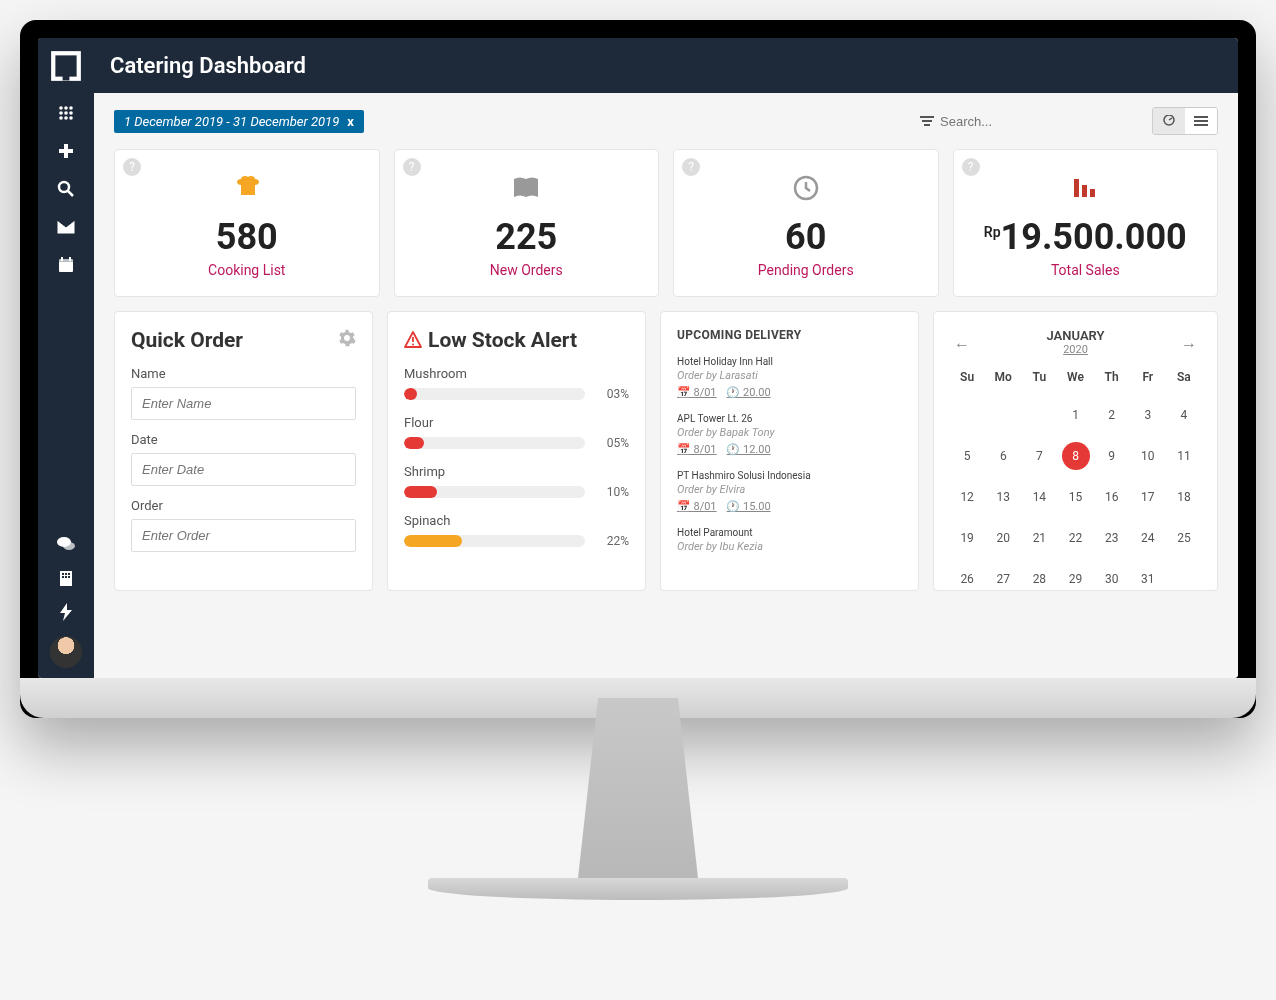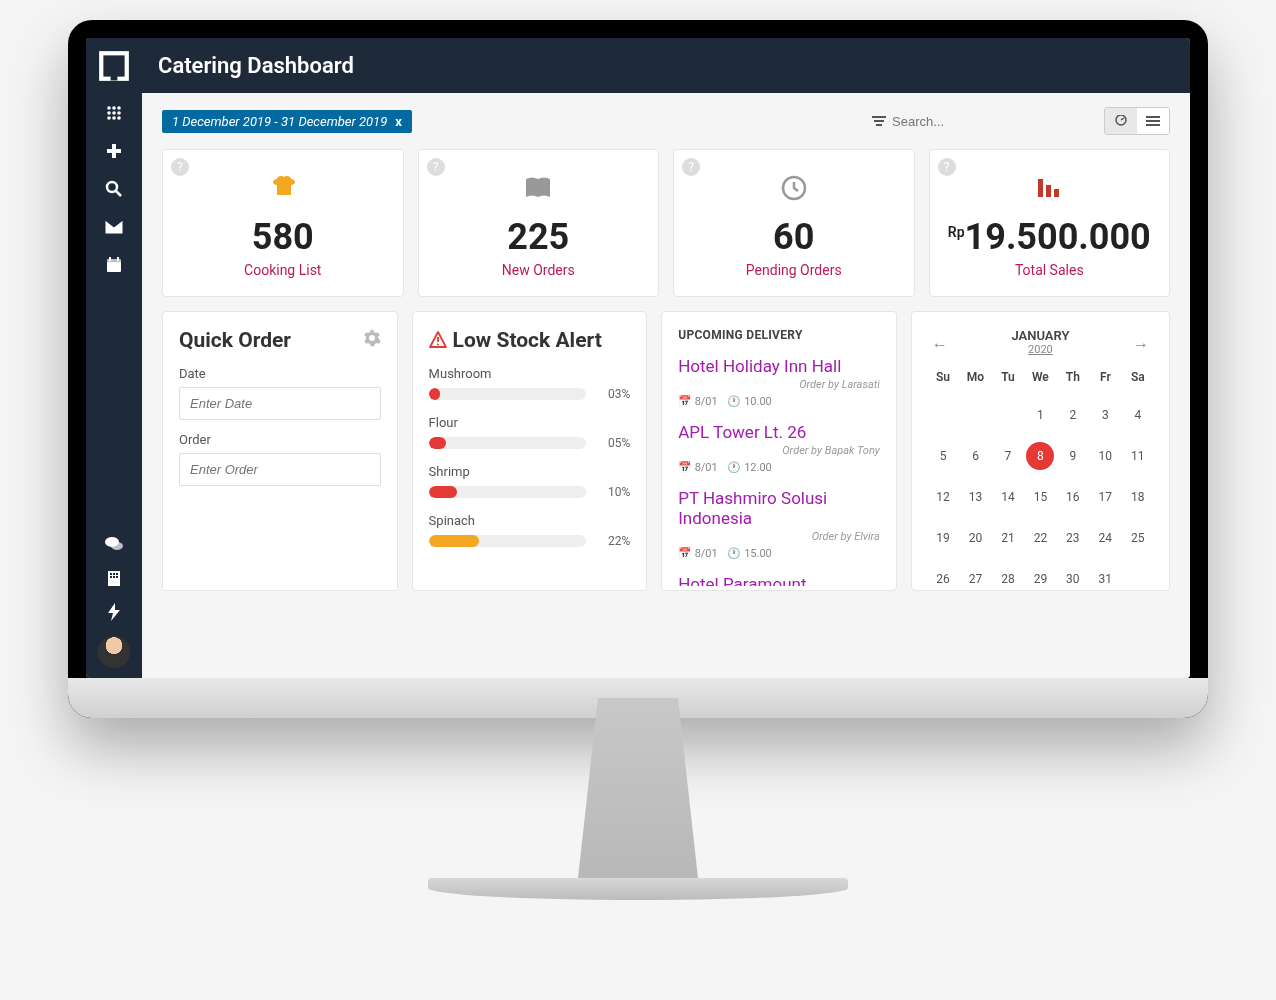--- a/index.html
+++ b/index.html
@@ -1,17 +1,17 @@
 <!DOCTYPE html>
 <html><head>
 <meta charset="utf-8">
 <style>
 * { box-sizing: border-box; margin: 0; padding: 0; }
 body { font-family: -apple-system, BlinkMacSystemFont, "Segoe UI", Roboto, Arial, sans-serif; background: #f5f5f5; display: flex; justify-content: center; align-items: flex-start; padding: 20px; }
-.monitor { width: 1140px; background: #000; border-radius: 24px; padding: 18px 18px 50px 18px; position: relative; box-shadow: 0 30px 60px rgba(0,0,0,0.3); }
+.monitor { width: 1236px; background: #000; border-radius: 16px; padding: 18px 18px 50px 18px; position: relative; box-shadow: 0 30px 60px rgba(0,0,0,0.3); }
 .screen { background: #f0f0f0; border-radius: 4px; overflow: hidden; height: 640px; display: flex; flex-direction: column; }
 .header { background: #1e2a3a; color: #fff; height: 55px; display: flex; align-items: center; padding: 0 0 0 0; }
 .logo { width: 56px; height: 55px; display: flex; align-items: center; justify-content: center; background:#1e2a3a; }
 .logo svg { width: 34px; height: 34px; }
 .title { font-size: 22px; font-weight: 600; padding-left: 16px; }
 .body { flex: 1; display: flex; overflow: hidden; }
 .sidebar { width: 56px; background: #1e2a3a; display: flex; flex-direction: column; align-items: center; padding-top: 10px; gap: 18px; color: #fff; }
 .sidebar-bottom { margin-top: auto; display: flex; flex-direction: column; align-items: center; gap: 14px; padding-bottom: 10px; }
 .sidebar .icn { width: 20px; height: 20px; display: flex; align-items: center; justify-content: center; cursor: pointer; }
 .avatar { width: 32px; height: 32px; border-radius: 50%; background: radial-gradient(circle at 50% 30%, #f0c9a8 30%, #333 31%); cursor: pointer; }
@@ -43,23 +43,23 @@
 .stock-item { margin-bottom: 14px; }
 .stock-name { font-size: 13px; color: #555; margin-bottom: 6px; }
 .stock-row { display: flex; align-items: center; gap: 10px; }
 .stock-bar { flex: 1; height: 12px; background: #eee; border-radius: 6px; overflow: hidden; }
 .stock-fill { height: 100%; border-radius: 6px; }
 .stock-pct { font-size: 12px; color: #666; width: 34px; text-align: right; }
 .delivery-title { font-size: 12px; font-weight: 700; color: #444; letter-spacing: 0.3px; margin-bottom: 14px; }
 .delivery-list { overflow-y: auto; height: 230px; position:relative;}
 .delivery-list::-webkit-scrollbar{width:6px;} .delivery-list::-webkit-scrollbar-thumb{background:#999;border-radius:3px;}
 .delivery-item { margin-bottom: 14px; }
-.d-title { font-size: 17px; color: #a21caf; margin-bottom: 2px; }
-.d-sub { font-size: 11px; color: #999; font-style: italic; margin-bottom: 4px; text-align: right; }
-.d-meta { font-size: 11px; color: #888; display: flex; gap: 10px; align-items: center; }
+.d-title { font-size: 10px; color: #404040; margin-bottom: 2px; }
+.d-sub { font-size: 11px; color: #999; font-style: italic; margin-bottom: 4px; }
+.d-meta { font-size: 11px; color: #888; display: flex; gap: 10px; align-items: center; text-decoration: underline; }
 .cal-header { display: flex; align-items: center; justify-content: space-between; margin-bottom: 10px; }
 .cal-nav { cursor: pointer; color: #888; padding: 4px; }
 .cal-title { text-align: center; font-size: 13px; font-weight: 600; color: #444; }
 .cal-sub { font-size: 11px; color: #888; font-weight: 400; text-decoration: underline;}
 .cal-grid { display: grid; grid-template-columns: repeat(7, 1fr); gap: 13px 2px; text-align: center; }
 .cal-dow { font-size: 12px; font-weight: 600; color: #444; padding: 4px 0; }
 .cal-day { font-size: 12px; color: #555; padding: 6px 0; cursor: pointer; border-radius: 50%; width: 28px; height: 28px; margin: 0 auto; display: flex; align-items: center; justify-content: center;}
 .cal-day.sel { background: #e53935; color: #fff; }
 .monitor-stand { width: 200px; height: 180px; background: linear-gradient(#c8c8c8,#b8b8b8); margin: -20px auto 0; clip-path: polygon(30% 0, 70% 0, 80% 100%, 20% 100%);}
 .monitor-base { width: 420px; height: 22px; background: linear-gradient(#d8d8d8,#bcbcbc); margin: 0 auto; border-radius: 4px 4px 50% 50% / 4px 4px 12px 12px;}
@@ -226,20 +226,24 @@
         <div class="row2">
           <div class="panel">
             <div class="panel-header">
               <div class="panel-title">Quick Order</div>
               <div class="gear"><svg width="18" height="18" viewBox="0 0 18 18" fill="#bbb">
                       <path d="M9 6a3 3 0 100 6 3 3 0 000-6zm7 3c0 .5 0 .9-.1 1.3l1.8 1.4-1.7 3-2.1-.8c-.7.5-1.4.9-2.2 1.2l-.3 2.2H7.6l-.3-2.2c-.8-.3-1.5-.7-2.2-1.2l-2.1.8-1.7-3 1.8-1.4C3 9.9 3 9.5 3 9s0-.9.1-1.3L1.3 6.3l1.7-3 2.1.8c.7-.5 1.4-.9 2.2-1.2L7.6.7h2.8l.3 2.2c.8.3 1.5.7 2.2 1.2l2.1-.8 1.7 3-1.8 1.4c.1.4.1.8.1 1.3z"></path>
                     </svg></div>
             </div>
             <div id="qo-fields">
                   <div class="form-group">
+    <label class="form-label">Name</label>
+    <input class="form-input" placeholder="Enter Name" style="">
+  </div>
+                  <div class="form-group">
     <label class="form-label">Date</label>
     <input class="form-input" placeholder="Enter Date" style="">
   </div>
                   <div class="form-group">
     <label class="form-label">Order</label>
     <input class="form-input" placeholder="Enter Order" style="">
   </div>
                 </div>
           </div>
 
@@ -293,21 +297,21 @@
           </div>
 
           <div class="panel">
             <div class="delivery-title">UPCOMING DELIVERY</div>
             <div class="delivery-list" id="delivery-list">
                   <div class="delivery-item">
     <div class="d-title">Hotel Holiday Inn Hall</div>
     <div class="d-sub">Order by Larasati</div>
     <div class="d-meta">
     <span>📅 8/01</span>
-                      <span>🕐 10.00</span>
+                      <span>🕐 20.00</span>
                     </div>
   </div>
                   <div class="delivery-item">
     <div class="d-title">APL Tower Lt. 26</div>
     <div class="d-sub">Order by Bapak Tony</div>
     <div class="d-meta">
     <span>📅 8/01</span>
                       <span>🕐 12.00</span>
                     </div>
   </div>

